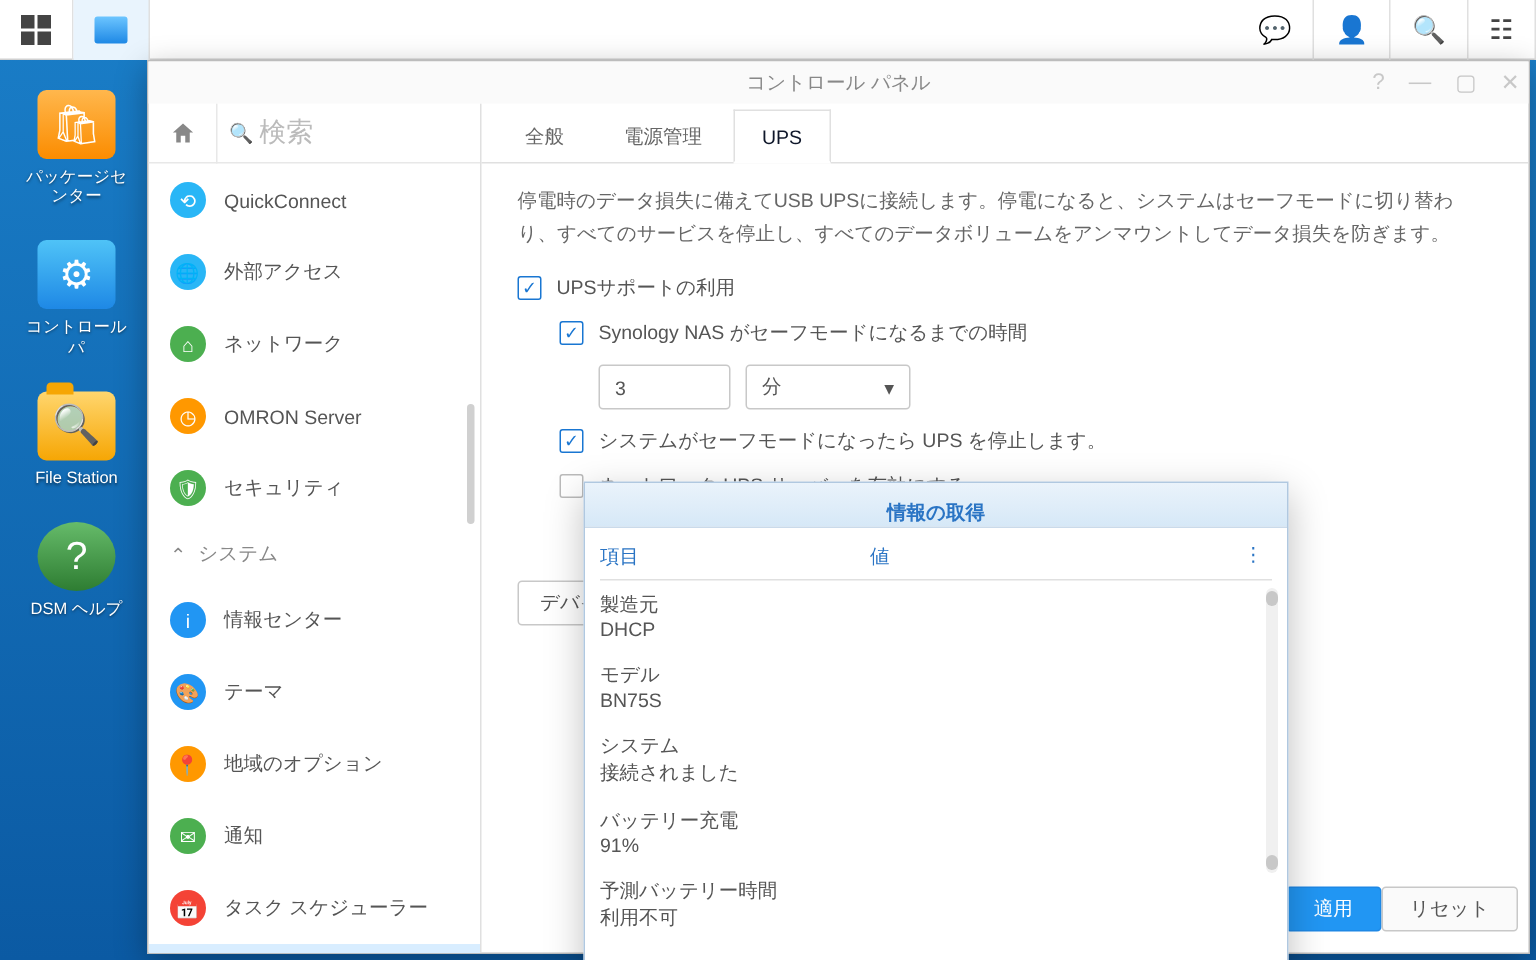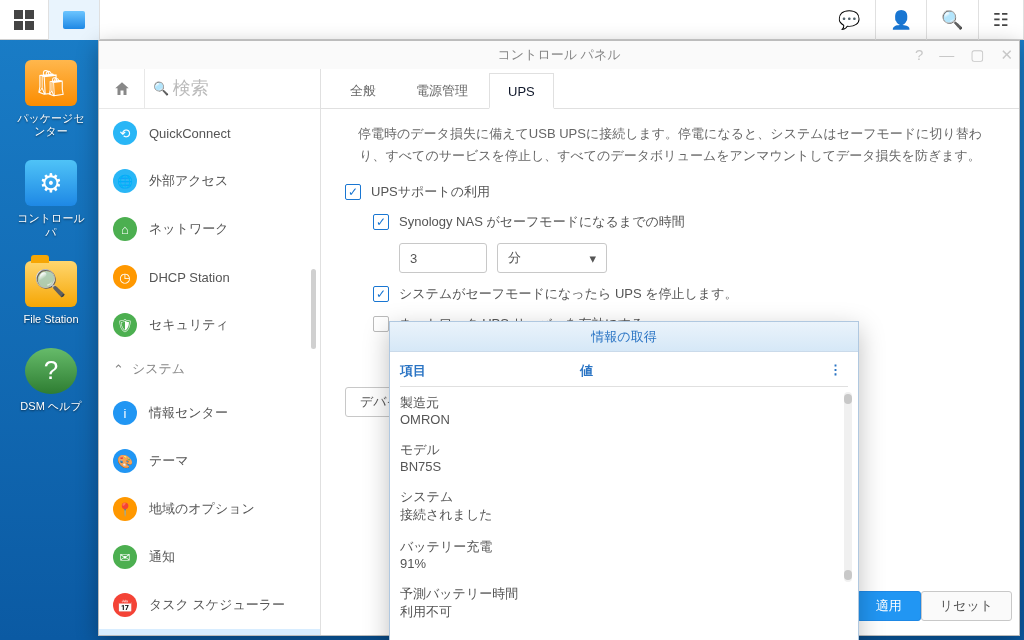--- a/index.html
+++ b/index.html
@@ -46,42 +46,42 @@
   .side-item.active { background:#d8edff; color:#1976d2;}
   .side-section { height:40px; display:flex; align-items:center; padding-left:14px; gap:8px; color:#888; font-size:13px; }
   .sicon { width:24px; height:24px; border-radius:50%; display:flex; align-items:center; justify-content:center; color:#fff; font-size:13px; }
   .ic-qc { background:#29b6f6;} .ic-ext { background:#29b6f6;} .ic-net { background:#4caf50;}
   .ic-dhcp { background:#ff9800;} .ic-sec { background:#4caf50;} .ic-info{background:#2196f3;}
   .ic-theme{background:#2196f3;} .ic-region{background:#ff9800;} .ic-notif{background:#4caf50;}
   .ic-task{background:#f44336;}
   .side-scroll-hint { position:absolute; right:4px; top:160px; width:5px; height:80px; background:#d0d0d0; border-radius:3px;}
 
   
-  .main { flex:1; display:flex; flex-direction:column; min-width:0;text-align:center; }
+  .main { flex:1; display:flex; flex-direction:column; min-width:0; }
   .tabs { height:40px; border-bottom:1px solid #e0e0e0; display:flex; align-items:flex-end; padding-left:10px; gap:2px;}
   .tab { padding:10px 18px 8px; color:#666; cursor:pointer; border:1px solid transparent; border-bottom:none;}
   .tab.active { color:#0f172a; border-color:#e0e0e0; border-bottom:2px solid #fff; margin-bottom:-1px; background:#fff;}
   .content { flex:1; padding:14px 24px 0 24px; overflow:hidden; color:#555; position:relative;}
   .desc { color:#666; line-height:1.7; margin-bottom:10px; }
   .row { display:flex; align-items:center; gap:10px; padding:6px 0; }
   .row.indent1 { padding-left:28px; }
   .row.indent2 { padding-left:54px; }
   .chk { width:16px; height:16px; border:1px solid #1976d2; border-radius:2px; display:inline-flex; align-items:center; justify-content:center; color:#1976d2; font-size:12px; cursor:pointer;}
   .chk.unchecked { border-color:#bbb; color:transparent;}
   .numbox, .unitsel { height:30px; border:1px solid #c8c8c8; border-radius:3px; background:#fff; display:flex; align-items:center; padding:0 10px; color:#555; }
   .numbox { width:88px; }
   .unitsel { width:110px; justify-content:space-between; cursor:pointer;}
   .btn-sm { height:30px; padding:0 14px; border:1px solid #c8c8c8; border-radius:3px; background:#fafafa; color:#888; display:inline-flex; align-items:center; cursor:pointer;}
   .btn-sm.enabled { color:#555; background:#fff;}
 
   
   .info-pop { position:absolute; left:290px; top:280px; width:470px; background:#fff; border:1px solid #b0c8e0; box-shadow:0 8px 24px rgba(0,0,0,.25); }
-  .info-titlebar { height:30px; background: linear-gradient(#eaf3fb,#d6e8f7); display:flex; align-items:center; justify-content:center; color:#2a74c4; font-size:13px; border-bottom:1px solid #cadaea;}
+  .info-titlebar { height:30px; background: linear-gradient(#eaf3fb,#d6e8f7); display:flex; align-items:flex-end; justify-content:center; color:#2a74c4; font-size:13px; border-bottom:1px solid #cadaea;font-weight:bold;}
   .info-body { padding:10px 10px 4px; }
-  .grid-head { display:flex; border-bottom:1px solid #e0e0e0; padding-bottom:6px; color:#2a74c4;font-weight:bold;}
+  .grid-head { display:flex; border-bottom:1px solid #e0e0e0; padding-bottom:6px; color:#2a74c4;}
   .gcol1 { width:180px; } .gcol2 { flex:1; } .gdots{ color:#2a74c4; padding-right:6px;}
   .grid-row { display:flex; padding:7px 0; color:#555;flex-direction:column;}
   .info-foot { display:flex; justify-content:flex-end; padding:10px 12px 12px; }
   .btn { height:30px; padding:0 18px; border:1px solid #c8c8c8; border-radius:3px; background:#fafafa; color:#555; cursor:pointer; display:inline-flex; align-items:center;}
   .btn.primary { background:#2196f3; border-color:#1e88e5; color:#fff;}
   .vscroll { position:absolute; right:6px; top:40px; width:8px; bottom:50px; background:#f0f0f0; border-radius:4px;}
   .vscroll .thumb-top { position:absolute; top:2px; left:0; width:8px; height:10px; background:#c8c8c8; border-radius:4px;}
   .vscroll .thumb-bot { position:absolute; bottom:2px; left:0; width:8px; height:10px; background:#c8c8c8; border-radius:4px;}
 
   
@@ -169,21 +169,21 @@
         <div class="side-item">
             <div class="sicon ic-ext">🌐</div>
             <span>外部アクセス</span>
           </div>
         <div class="side-item">
             <div class="sicon ic-net">⌂</div>
             <span>ネットワーク</span>
           </div>
         <div class="side-item">
             <div class="sicon ic-dhcp">◷</div>
-            <span>DHCP Station</span>
+            <span>OMRON Server</span>
           </div>
         <div class="side-item">
             <div class="sicon ic-sec">🛡</div>
             <span>セキュリティ</span>
           </div>
         <div class="side-section">
             <span>⌃</span>
             <span>システム</span>
           </div>
         <div class="side-item">
@@ -265,21 +265,21 @@
       <span>情報の取得</span>
     </div>
     <div class="info-body" style="position:relative;">
       <div class="grid-head">
         <div class="gcol1">項目</div>
         <div class="gcol2">値</div>
         <div class="gdots">⋮</div>
       </div>
       <div class="grid-row">
           <div class="gcol1">製造元</div>
-          <div class="gcol2">OMRON</div>
+          <div class="gcol2">DHCP</div>
         </div>
       <div class="grid-row">
           <div class="gcol1">モデル</div>
           <div class="gcol2">BN75S</div>
         </div>
       <div class="grid-row">
           <div class="gcol1">システム</div>
           <div class="gcol2">接続されました</div>
         </div>
       <div class="grid-row">

